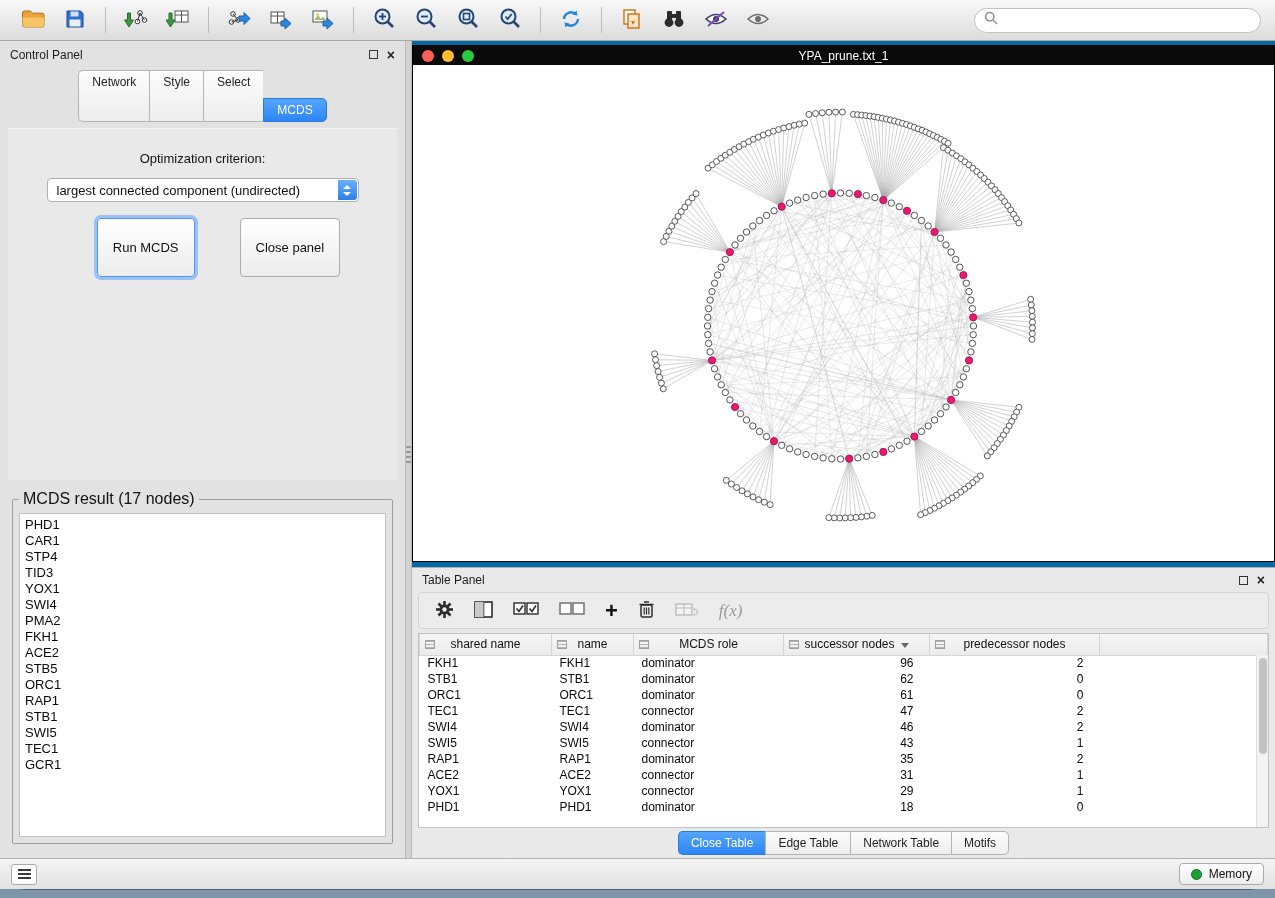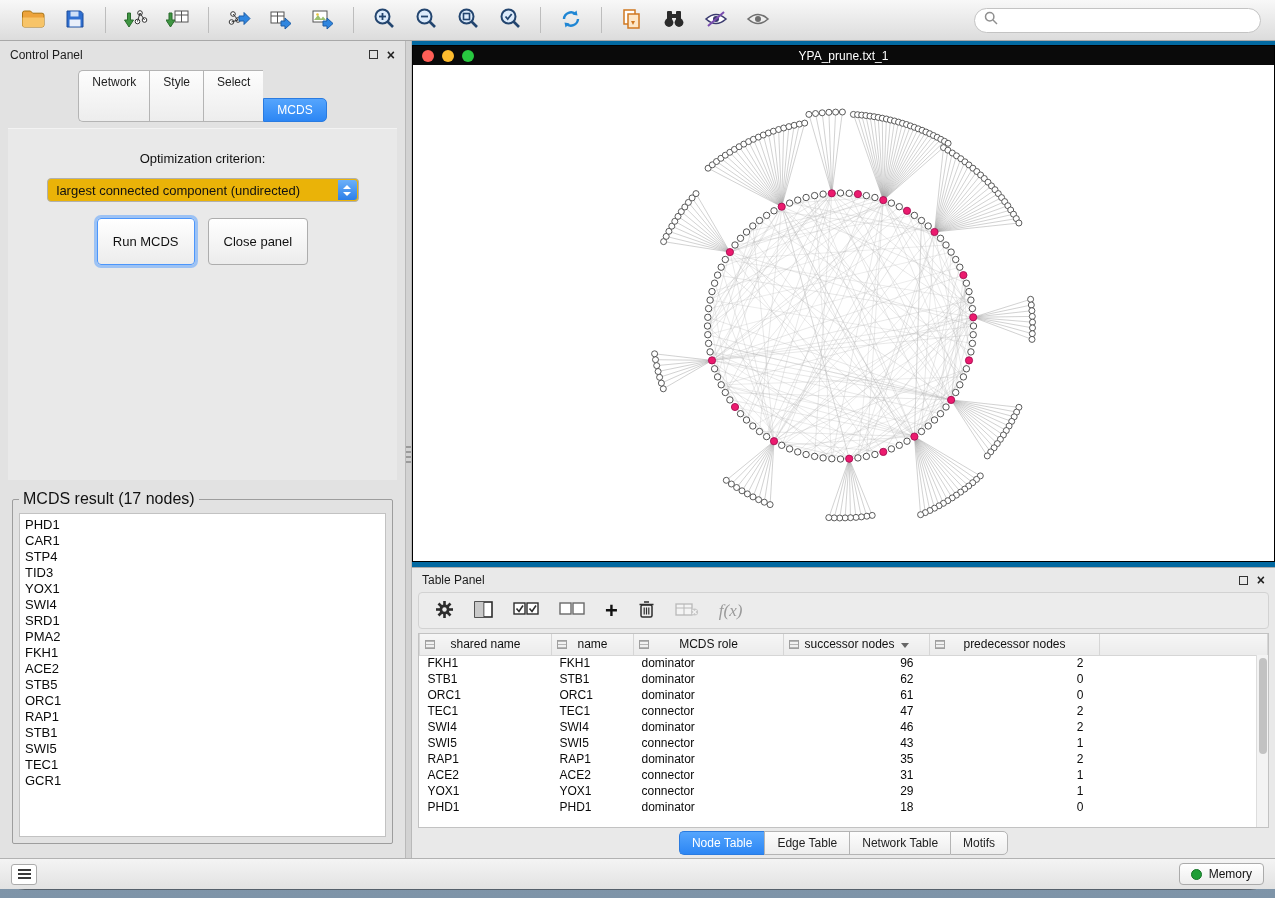--- a/index.html
+++ b/index.html
@@ -23,26 +23,26 @@
   .hdr-icons { margin-left:auto; display:flex; align-items:center; gap:9px; }
   .float-ic { width:9px; height:9px; border:1.5px solid #333; display:inline-block; cursor:pointer; }
   .close-ic { font-size:14px; font-weight:bold; color:#222; line-height:1; cursor:pointer; }
   .cp-tabs { display:flex; justify-content:center; padding:2px 0 6px; }
   .cp-tab { font-size:12px; color:#222; padding:4px 13px; background:linear-gradient(#fdfdfd,#ededed); border:1px solid #b4b4b4; border-right:none; cursor:pointer; }
   .cp-tab:first-child { border-radius:5px 0 0 5px; }
   .cp-tab:last-child { border-radius:0 5px 5px 0; border-right:1px solid #b4b4b4;margin-top:28px; }
   .cp-tab.active { background:linear-gradient(#55a5fd,#2c86f4); color:#fff; border-color:#2a7be0; }
   .cp-body { height:352px; flex:0 0 352px; background:#e9e9e9; margin:0 8px; border-top:1px solid #f3f3f3; display:flex; flex-direction:column; align-items:center; padding-top:22px; }
   .opt-label { font-size:13px; color:#111; margin-bottom:12px; }
-  .combo { width:312px; height:24px; background:#eab308; border:1px solid #b0b0b0; border-radius:4px; position:relative; display:flex; align-items:center; padding-left:9px; font-size:13px; color:#111; cursor:pointer; }
+  .combo { width:312px; height:24px; background:#ffffff; border:1px solid #b0b0b0; border-radius:4px; position:relative; display:flex; align-items:center; padding-left:9px; font-size:13px; color:#111; cursor:pointer; }
   .combo-stepper { position:absolute; right:1px; top:1px; bottom:1px; width:19px; border-radius:0 3px 3px 0; background:linear-gradient(#6bb0f9,#2d7fe8); display:flex; flex-direction:column; align-items:center; justify-content:center; gap:3px; }
   .tri-up { width:0; height:0; border-left:4px solid transparent; border-right:4px solid transparent; border-bottom:4px solid #fff; }
   .tri-dn { width:0; height:0; border-left:4px solid transparent; border-right:4px solid transparent; border-top:4px solid #fff; }
   .btn-row { margin-top:16px; display:flex; gap:13px; }
-  .btn { font-size:13px; color:#111; padding:15px 15px; background:linear-gradient(#ffffff,#ececec); border:1px solid #adadad; border-radius:4px; cursor:pointer; }
+  .btn { font-size:13px; color:#111; padding:21px 15px; background:linear-gradient(#ffffff,#ececec); border:1px solid #adadad; border-radius:4px; cursor:pointer;margin-left:32px; }
   .btn.focus-ring { border-color:#4c96fb; box-shadow:0 0 0 3px rgba(80,155,255,.5); }
   .result-group { flex:1; margin:10px 12px 14px; border:1px solid #9d9d9d; border-radius:2px; padding:5px 6px 6px; display:flex; flex-direction:column; min-height:0; }
   .result-group legend { font-size:16px; color:#111; padding:0 4px; }
   .result-list { flex:1; background:#fff; border:1px solid #c2c2c2; padding:3px 5px; overflow:hidden; }
   .mcds-item { font-size:13px; line-height:16px; color:#0a0a0a; cursor:default; }
 
   
   .v-divider { width:7px; flex:0 0 7px; background:#d2d2d2; border-left:1px solid #b9b9b9; border-right:1px solid #b9b9b9; position:relative; cursor:col-resize; }
   .v-divider .grip { position:absolute; top:405px; left:0; width:5px; height:18px; background:repeating-linear-gradient(#9a9a9a 0 2px, transparent 2px 5px); }
 
@@ -263,21 +263,20 @@
       </div>
       <fieldset class="result-group">
         <legend>MCDS result (17 nodes)</legend>
         <div class="result-list" id="mcds-list">
             <div class="mcds-item">PHD1</div>
             <div class="mcds-item">CAR1</div>
             <div class="mcds-item">STP4</div>
             <div class="mcds-item">TID3</div>
             <div class="mcds-item">YOX1</div>
             <div class="mcds-item">SWI4</div>
-            <div class="mcds-item">SRD1</div>
             <div class="mcds-item">PMA2</div>
             <div class="mcds-item">FKH1</div>
             <div class="mcds-item">ACE2</div>
             <div class="mcds-item">STB5</div>
             <div class="mcds-item">ORC1</div>
             <div class="mcds-item">RAP1</div>
             <div class="mcds-item">STB1</div>
             <div class="mcds-item">SWI5</div>
             <div class="mcds-item">TEC1</div>
             <div class="mcds-item">GCR1</div>
@@ -1070,21 +1069,21 @@
                   <td class="num">0</td>
                   <td></td>
                 </tr>
               </tbody>
           </table>
           <div class="scrollbar">
               <div class="scroll-thumb"></div>
             </div>
         </div>
         <div class="tp-tabs" id="tp-tabs">
-            <div class="tp-tab active">Node Table</div>
+            <div class="tp-tab active">Close Table</div>
             <div class="tp-tab">Edge Table</div>
             <div class="tp-tab">Network Table</div>
             <div class="tp-tab">Motifs</div>
           </div>
       </div>
     </div>
   </div>
 
   <div class="statusbar">
     <button class="list-btn">

